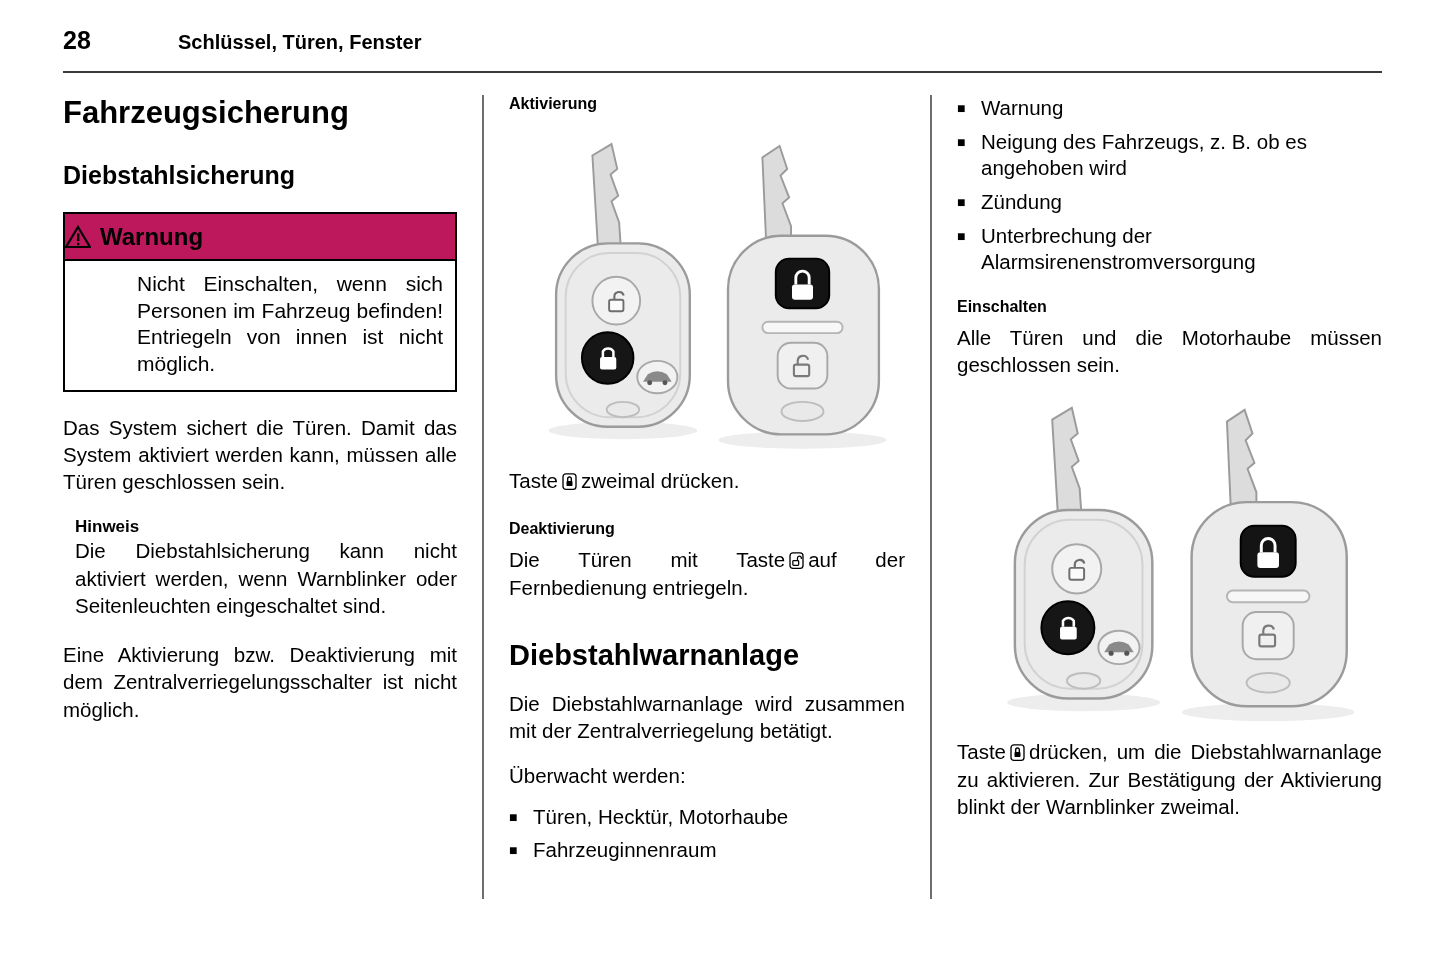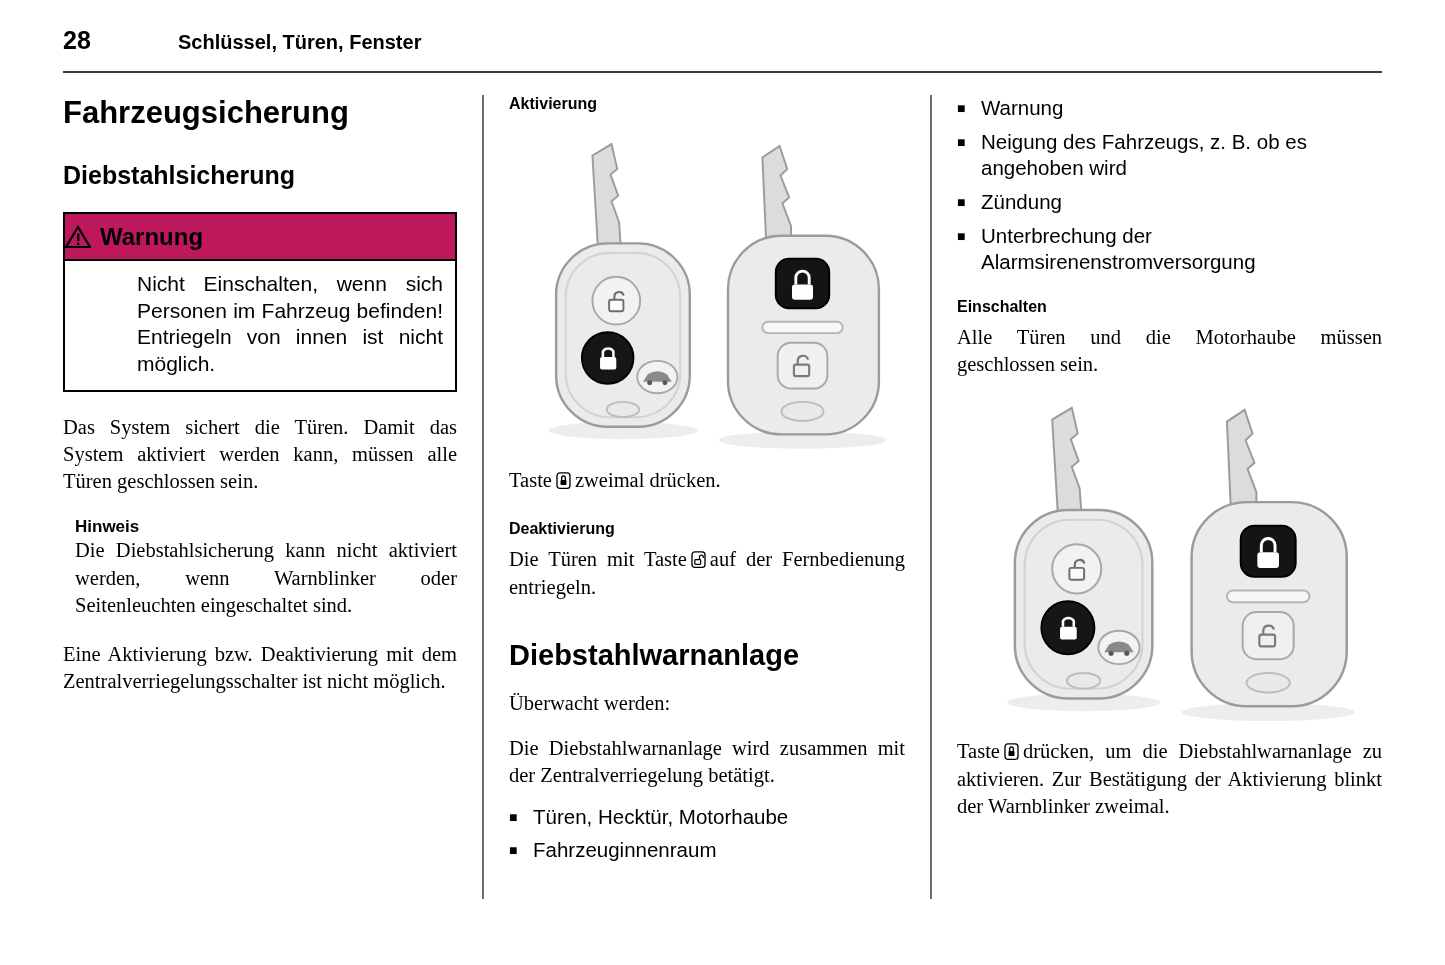--- a/index.html
+++ b/index.html
@@ -21,21 +21,21 @@
   .content { display:flex; margin-top:4px; height:832px; }
   .col { padding-top:18px; }
   .col-1 { width:394px; }
   .col-2 { width:396px; }
   .col-3 { flex:1; }
   .vr { width:2px; background:#6e6e6e; margin:18px 25px 10px 25px; }
 
   h1.big { font-size:31px; font-weight:bold; letter-spacing:0; }
   h2.mid { font-size:25px; font-weight:bold; margin-top:30px; }
   h3.sub { font-size:16px; font-weight:bold; }
-  .para { font-size:20.5px; line-height:1.33; text-align:justify;font-family:Liberation Serif, serif; }
+  .para { font-size:20.5px; line-height:1.33; text-align:justify; }
 
   
   .warnbox { border:2px solid #000; margin-top:22px; }
   .warnbox-hdr {
     background:#be185d; border-bottom:2px solid #000;
     display:flex; align-items:center; justify-content:flex-start;
     gap:9px; height:47px; font-size:24px; font-weight:bold;
   }
   .warnbox-body { padding:10px 12px 12px 24px; font-size:21px; line-height:1.27; text-align:justify;margin-left:48px; }
 
@@ -174,22 +174,22 @@
       </p>
 
       <h3 class="sub mt26">Deaktivierung</h3>
       <p class="para mt8">
         <span>Die Türen mit Taste</span><svg class="btn-ic">
             <use href="#btnUnlock"></use>
           </svg><span>auf der Fernbedienung entriegeln.</span>
       </p>
 
       <h1 class="alarm">Diebstahlwarnanlage</h1>
+      <p class="para mt18">Die Diebstahlwarnanlage wird zusammen mit der Zentralverriegelung betätigt.</p>
       <p class="para mt18">Überwacht werden:</p>
-      <p class="para mt18">Die Diebstahlwarnanlage wird zusammen mit der Zentralverriegelung betätigt.</p>
 
       <ul class="blist mt14">
         <li>
           <span class="bullet">■</span>
           <span class="btxt">Türen, Hecktür, Motorhaube</span>
         </li>
         <li>
           <span class="bullet">■</span>
           <span class="btxt">Fahrzeuginnenraum</span>
         </li>

